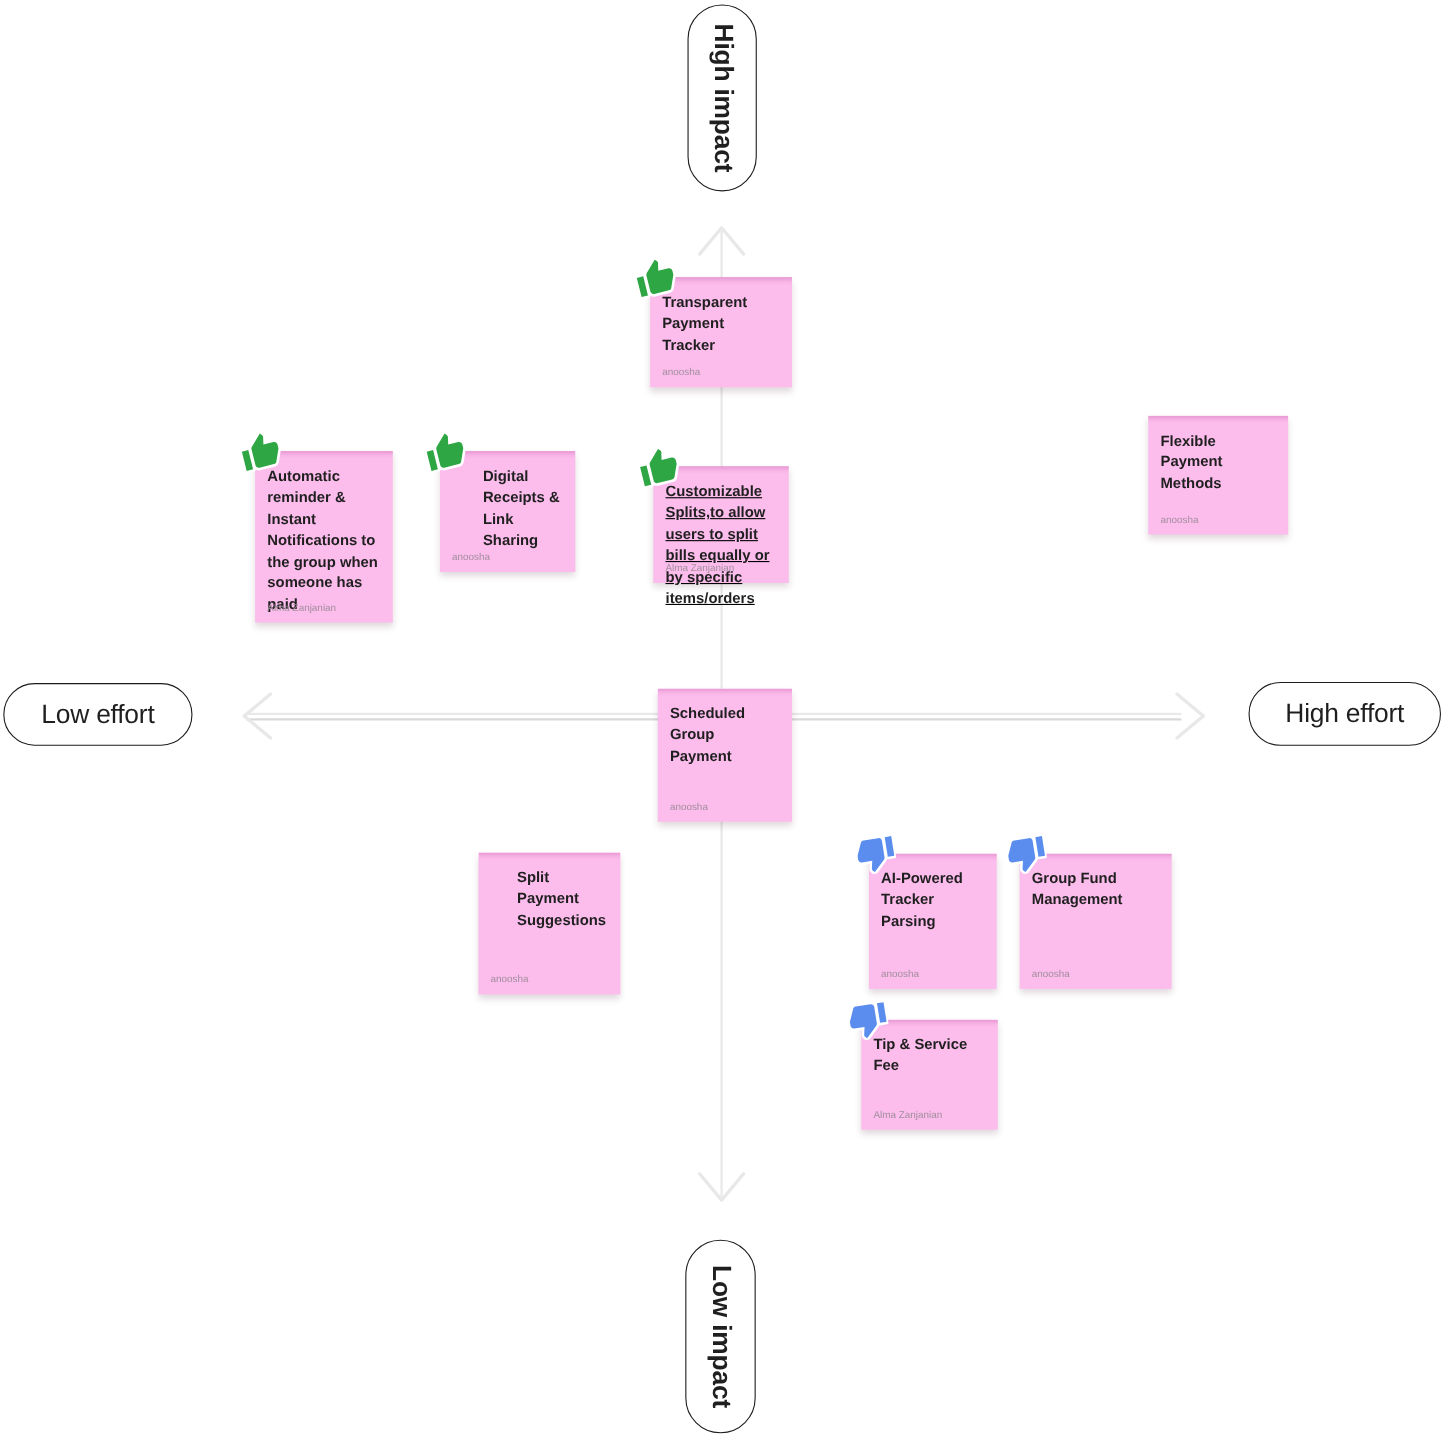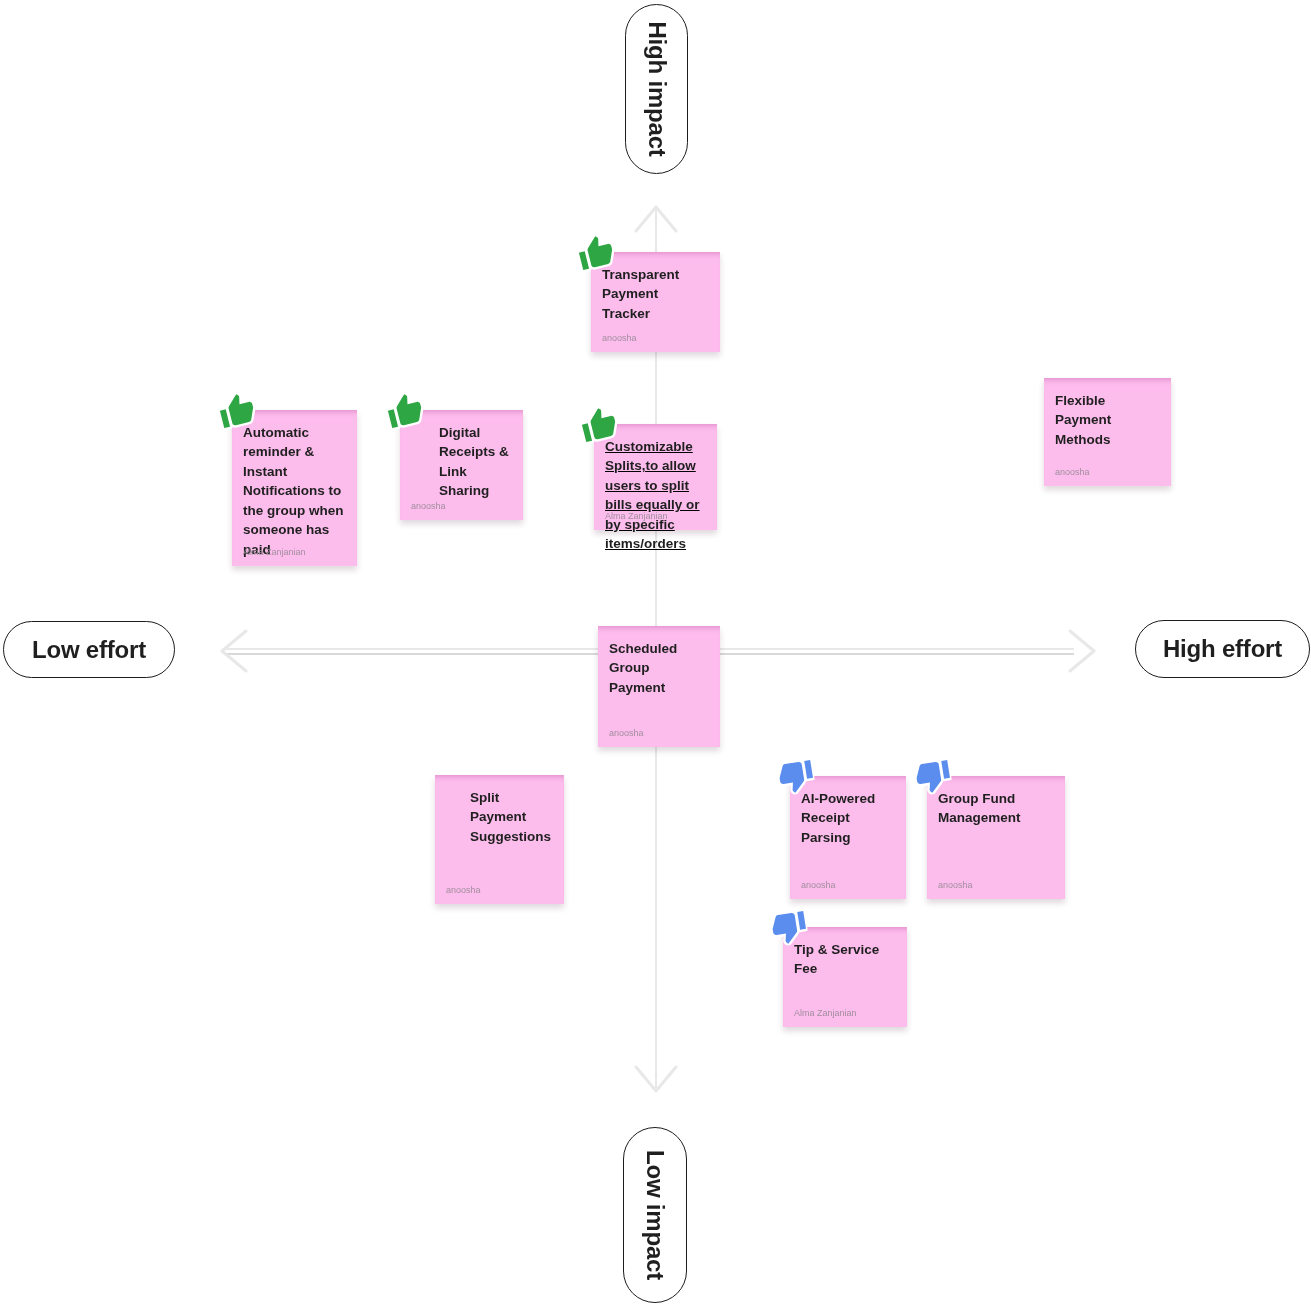--- a/index.html
+++ b/index.html
@@ -19,21 +19,21 @@
   .chev polyline{fill:none;stroke:var(--axis);stroke-width:3;stroke-linecap:round;stroke-linejoin:round;}
   
   .pill{
     position:absolute;z-index:4;
     background:var(--pillbg);
     border:1.5px solid var(--pillborder);
     box-sizing:border-box;
   }
   .pill-h{border-radius:29px;display:flex;align-items:center;justify-content:center;}
   .pill-v{border-radius:32px;}
-  .pill-text{font-weight:700;font-size:24px;color:var(--ink);letter-spacing:-0.2px;white-space:nowrap;}
+  .pill-text{font-weight:400;font-size:24px;color:var(--ink);letter-spacing:-0.2px;white-space:nowrap;}
   .pill-text-v{
     position:absolute;left:50%;top:50%;
     transform:translate(-50%,-50%) rotate(90deg);
     font-weight:700;font-size:24px;color:var(--ink);letter-spacing:-0.2px;white-space:nowrap;
   }
   
   .note{
     position:absolute;z-index:3;
     background:var(--sticky);
     box-shadow:0 4px 6px rgba(60,10,45,0.16), inset 0 6px 5px -4px rgba(170,40,130,0.28);
@@ -125,21 +125,21 @@
       </div>
       <div class="note" style="left: 598px; top: 626px; width: 122px; height: 121px;">
         <div class="note-title">Scheduled Group Payment</div>
         <div class="note-author">anoosha</div>
       </div>
       <div class="note" style="left: 435px; top: 775px; width: 129px; height: 129px; padding-left: 24px;">
         <div class="note-title">Split Payment Suggestions</div>
         <div class="note-author">anoosha</div>
       </div>
       <div class="note" style="left: 790px; top: 776px; width: 116px; height: 123px;">
-        <div class="note-title">AI-Powered Receipt Parsing</div>
+        <div class="note-title">AI-Powered Tracker Parsing</div>
         <div class="note-author">anoosha</div>
         <svg viewBox="0 0 24 24" class="sticker down">
           <path d="M15 3H6c-.83 0-1.54.5-1.84 1.22l-3.02 7.05c-.09.23-.14.47-.14.73v2c0 1.1.9 2 2 2h6.31l-.95 4.57-.03.32c0 .41.17.79.44 1.06L9.83 23l6.59-6.59c.36-.36.58-.86.58-1.41V5c0-1.1-.9-2-2-2zm4 0v12h4V3z"></path>
         </svg>
       </div>
       <div class="note" style="left: 927px; top: 776px; width: 138px; height: 123px;">
         <div class="note-title">Group Fund Management</div>
         <div class="note-author">anoosha</div>
         <svg viewBox="0 0 24 24" class="sticker down">
           <path d="M15 3H6c-.83 0-1.54.5-1.84 1.22l-3.02 7.05c-.09.23-.14.47-.14.73v2c0 1.1.9 2 2 2h6.31l-.95 4.57-.03.32c0 .41.17.79.44 1.06L9.83 23l6.59-6.59c.36-.36.58-.86.58-1.41V5c0-1.1-.9-2-2-2zm4 0v12h4V3z"></path>

